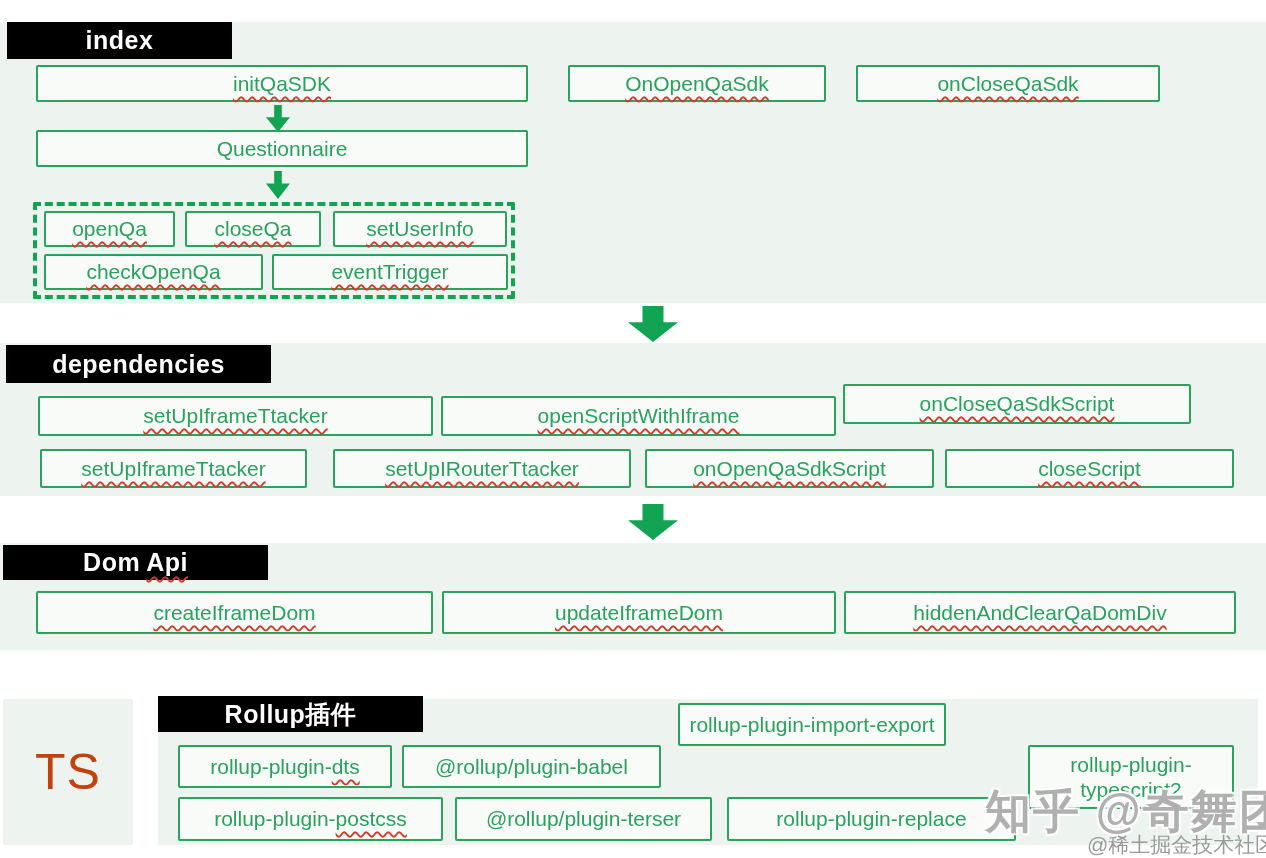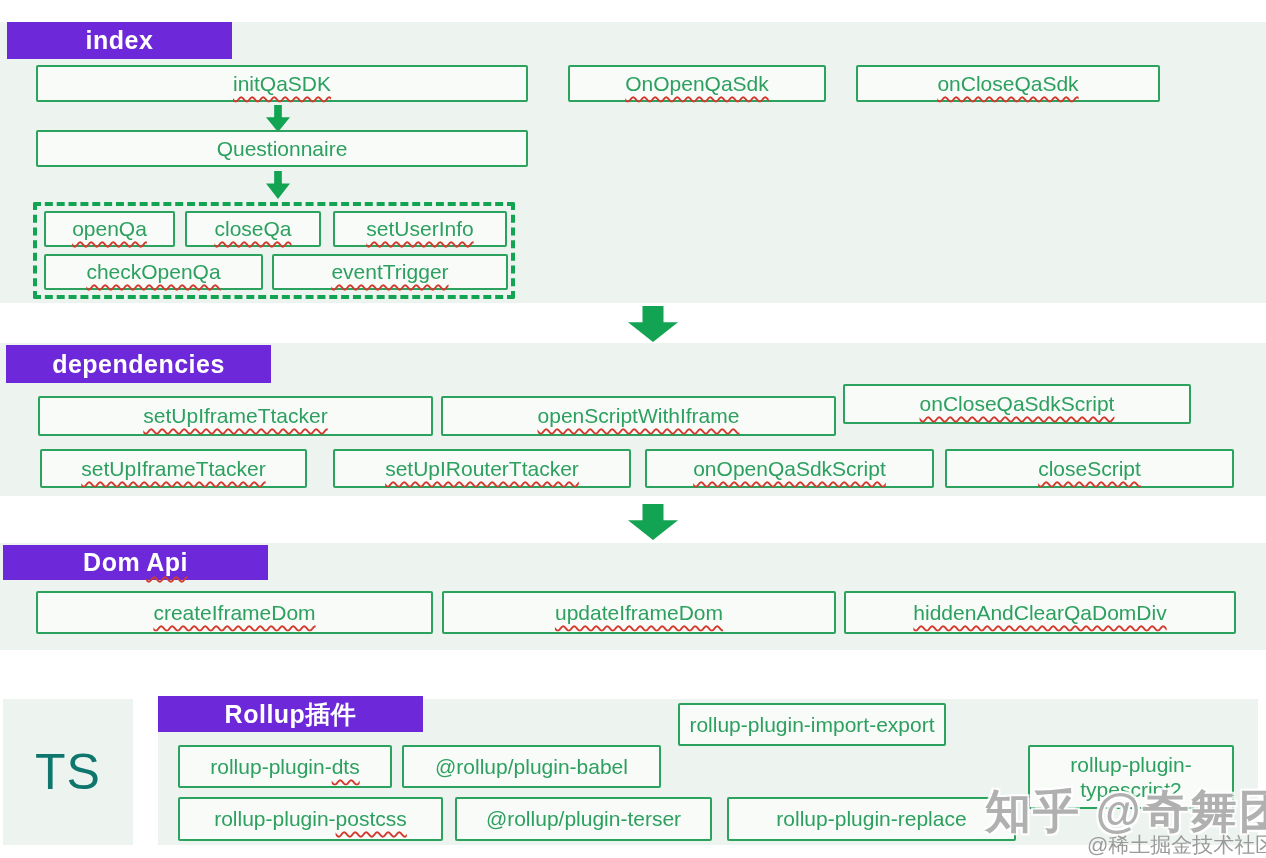--- a/index.html
+++ b/index.html
@@ -3,21 +3,21 @@
 <meta charset="utf-8">
 <style>
   html,body { margin:0; padding:0; }
   body {
     width:1266px; height:858px; position:relative; overflow:hidden;
     background:#ffffff;
     font-family:"Liberation Sans","DejaVu Sans",sans-serif;
   }
   .sec { position:absolute; background:#edf3ee; }
   .bar {
-    position:absolute; background:#6d28d9; color:#ffffff;
+    position:absolute; background:#000000; color:#ffffff;
     font-weight:700; font-size:25px; letter-spacing:.5px;
     display:flex; align-items:center; justify-content:center;
   }
   .node {
     position:absolute; box-sizing:border-box;
     border:2px solid #2ba25e; background:#f8fbf8; border-radius:2px;
     color:#2da060; font-size:21px;
     display:flex; align-items:center; justify-content:center;
     white-space:nowrap;
   }
@@ -31,21 +31,21 @@
   }
   .gap { margin-left:6px; }
   .dashed-group {
     position:absolute; box-sizing:border-box;
     border:4px dashed #12a452; border-radius:2px;
   }
   .arrow { position:absolute; background:#12a452; }
   .arrow.small { clip-path:polygon(34% 0,66% 0,66% 45%,100% 45%,50% 100%,0 45%,34% 45%); }
   .arrow.big   { clip-path:polygon(29% 0,71% 0,71% 45%,100% 45%,50% 100%,0 45%,29% 45%); }
   .ts-label {
-    position:absolute; color:#0f766e; font-size:50px; letter-spacing:1px;
+    position:absolute; color:#c2410c; font-size:50px; letter-spacing:1px;
     display:flex; align-items:center; justify-content:center;
   }
   .wm-primary {
     position:absolute; color:#b0b0b0; font-weight:700; font-size:46px; letter-spacing:2px;
     text-shadow:2px 2px 0 rgba(255,255,255,.85), -2px -2px 0 rgba(255,255,255,.85),
                 2px -2px 0 rgba(255,255,255,.85), -2px 2px 0 rgba(255,255,255,.85);
     z-index:20; white-space:nowrap;
   }
   .wm-secondary {
     position:absolute; color:#9a9a9a; font-size:21px; z-index:20; white-space:nowrap;

